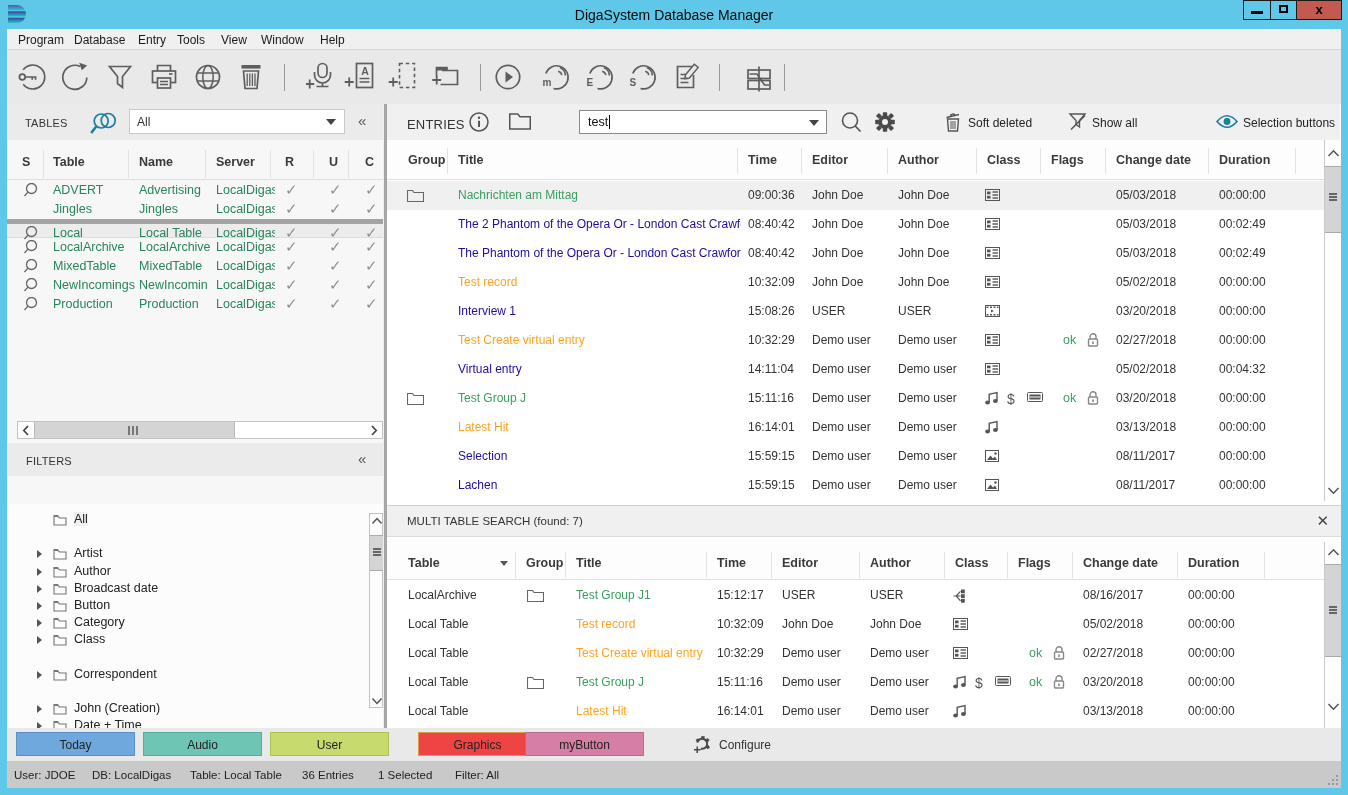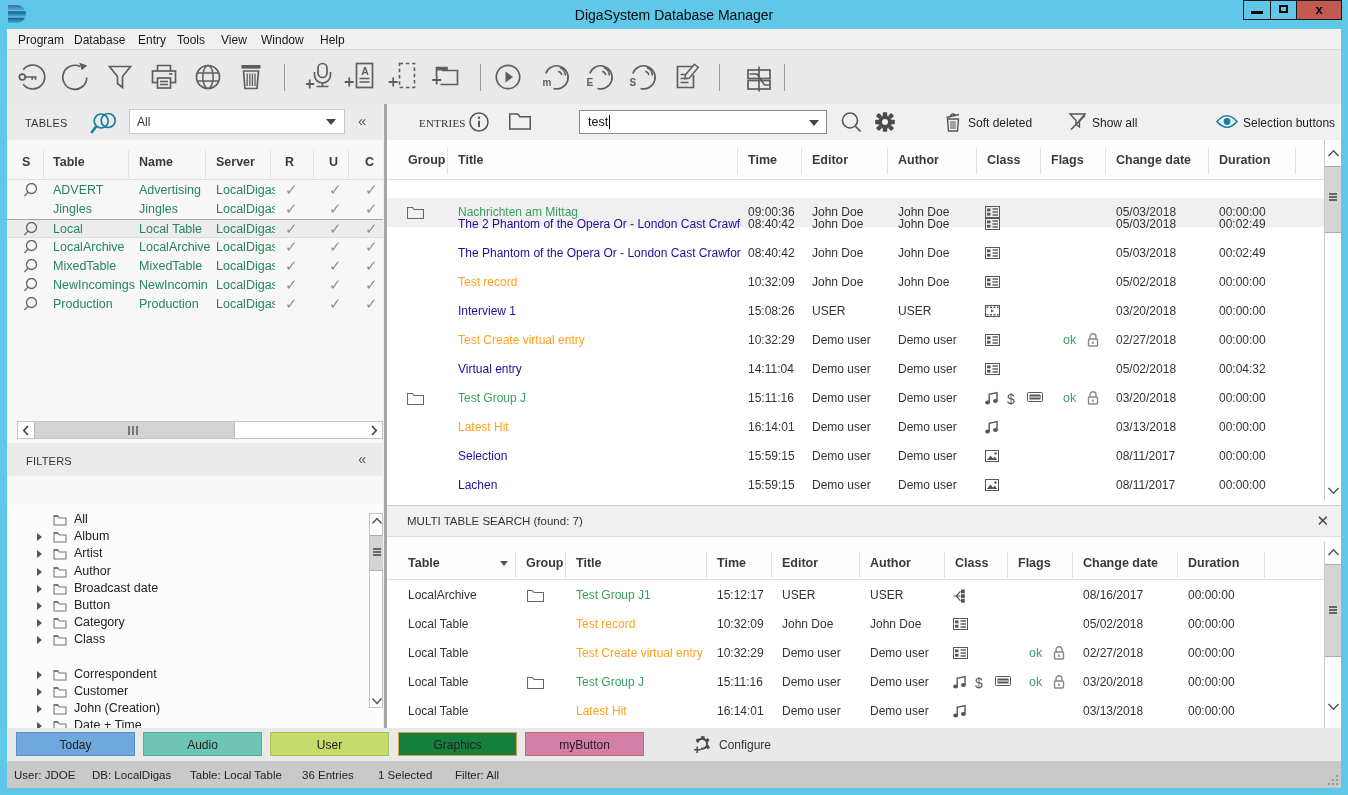--- a/index.html
+++ b/index.html
@@ -35,21 +35,21 @@
 #tbl-dd span { position:absolute; left:7px; top:5px; color:#333; }
 #tbl-dd .arr { position:absolute; right:8px; top:9px; width:0; height:0; border-left:5px solid transparent; border-right:5px solid transparent; border-top:6px solid #444; }
 
 
 #tgrid { left:0; top:36px; width:376px; height:283px; background:#f7f7f7; }
 #tgrid .hrow { position:absolute; left:0; top:5px; width:376px; height:35px; background:#f7f7f7; border-bottom:1px solid #e0e0e0; font-weight:bold; color:#3a3a3a; font-size:12.5px; }
 #tgrid .hrow span { position:absolute; top:10px; }
 #tgrid .hsep { position:absolute; top:5px; width:1px; height:28px; background:#e2e2e2; }
 .trow { position:absolute; left:0; width:376px; height:19px; font-size:12.5px; color:#27855c; }
 .trow span { position:absolute; top:2px; white-space:nowrap; overflow:hidden; }
-.trow.sel { background:#ececec; border-top:1px solid #a3a3a3; border-bottom:1px solid #dcdcdc; }
+.trow.sel { background:#ececec; border-top:5px solid #a3a3a3; border-bottom:1px solid #dcdcdc; }
 .chk { color:#8f8f8f; font-size:15px; top:0px !important; }
 
 
 #hscroll { left:10px; top:317px; width:366px; height:18px; background:#fff; border:1px solid #c3c3c3; }
 #hscroll .thumb { position:absolute; left:16px; top:0px; width:201px; height:16px; background:#d4d4d4; border-left:1px solid #b8b8b8; border-right:1px solid #b8b8b8; }
 
 
 #filtershdr { left:0; top:339px; width:376px; height:33px; background:#ebebeb; }
 #filtershdr .lbl { position:absolute; left:19px; top:12px; font-size:11px; letter-spacing:0.2px; }
 #ftabs { left:0; top:372px; width:376px; height:27px; background:#dcdcdc; border-bottom:1px solid #c9c9c9; }
@@ -59,34 +59,34 @@
 #ftree { left:0; top:400px; width:376px; height:224px; background:#fcfcfc; overflow:hidden; }
 .titem { position:absolute; left:0; width:360px; height:17px; font-size:12.5px; color:#222; }
 .titem .arr { position:absolute; left:30px; top:5px; width:0; height:0; border-top:4px solid transparent; border-bottom:4px solid transparent; border-left:5px solid #555; }
 .titem .txt { position:absolute; left:67px; top:1px; }
 
 
 #treescroll { left:362px; top:409px; width:14px; height:195px; background:#fdfdfd; border:1px solid #c3c3c3; }
 
 
 #entrieshdr { left:0; top:0; width:953px; height:36px; background:#f0f0f0; }
-#entrieshdr .lbl { position:absolute; left:32px; top:13px; font-size:11px; letter-spacing:0.2px;font-family:Liberation Serif, serif; }
+#entrieshdr .lbl { position:absolute; left:20px; top:13px; font-size:13px; letter-spacing:0.2px; }
 #search { position:absolute; left:192px; top:6px; width:248px; height:24px; background:#fff; border:1px solid #8a8a8a; }
 #search span { position:absolute; left:8px; top:4px; font-size:12.5px; color:#111; border-right:1px solid #000; padding-right:1px; }
 #search .arr { position:absolute; right:7px; top:9px; width:0; height:0; border-left:5px solid transparent; border-right:5px solid transparent; border-top:6px solid #444; }
 .ehlbl { position:absolute; top:12px; font-size:12px; color:#222; white-space:nowrap; }
 
 
 #egrid { left:0; top:36px; width:938px; height:365px; }
 #egrid .hrow { position:absolute; left:0; top:0; width:938px; height:40px; background:#fdfdfd; font-weight:bold; color:#3a3a3a; font-size:12.5px; border-bottom:1px solid #e0e0e0; }
 #egrid .hrow span { position:absolute; top:13px; }
 .hsepv { position:absolute; top:8px; width:1px; height:26px; background:#e3e3e3; }
 .erow { position:absolute; left:0; width:938px; height:29px; font-size:12px; }
 .erow .c { position:absolute; top:7px; white-space:nowrap; }
-.erow.hl { background:#f0f0f0;margin-top:17px; }
+.erow.hl { background:#f0f0f0; }
 .green { color:#3a9e5f; }
 .blue { color:#1d0f9e; }
 .orange { color:#ffa21f; }
 .gray { color:#333; }
 .okflag { color:#3a9e5f; font-size:12.5px; }
 
 
 #escroll { left:937px; top:36px; width:17px; height:361px; background:#fdfdfd; border-left:1px solid #c9c9c9; }
 #escroll .thumb { position:absolute; left:0px; top:26px; width:16px; height:67px; background:#d4d4d4; border-top:1px solid #ababab; border-bottom:1px solid #ababab; }
 
@@ -369,82 +369,68 @@
       <span class="lbl">FILTERS</span>
       <span style="position:absolute;left:351px;top:7px;font-size:15px;color:#555">«</span>
     </div>
   <div id="ftree" class="abs">
     <div class="titem" style="top:7px">
         <svg style="position:absolute;left:46px;top:3px" width="14" height="12" viewBox="0 0 14 12">
           <path d="M1 2.5 h4 l1.5 1.5 h6.5 v7 h-12 z M1 2.5 v-1 h3.5 l1 1" fill="none" stroke="#777" stroke-width="1.1"></path>
         </svg>
         <span class="txt" style="background:#f0f0f0;">All</span>
       </div>
-    <div class="titem" style="top:24.2px">
+    <div class="titem" style="top:41.4px">
         <div class="arr"></div>
         <svg style="position:absolute;left:46px;top:3px" width="14" height="12" viewBox="0 0 14 12">
           <path d="M1 2.5 h4 l1.5 1.5 h6.5 v7 h-12 z M1 2.5 v-1 h3.5 l1 1" fill="none" stroke="#777" stroke-width="1.1"></path>
         </svg>
-        <span class="txt" style="">Album</span>
-      </div>
-    <div class="titem" style="top:41.4px">
+        <span class="txt" style="">Artist</span>
+      </div>
+    <div class="titem" style="top:58.599999999999994px">
         <div class="arr"></div>
         <svg style="position:absolute;left:46px;top:3px" width="14" height="12" viewBox="0 0 14 12">
           <path d="M1 2.5 h4 l1.5 1.5 h6.5 v7 h-12 z M1 2.5 v-1 h3.5 l1 1" fill="none" stroke="#777" stroke-width="1.1"></path>
         </svg>
-        <span class="txt" style="">Artist</span>
-      </div>
-    <div class="titem" style="top:58.599999999999994px">
+        <span class="txt" style="">Author</span>
+      </div>
+    <div class="titem" style="top:75.8px">
         <div class="arr"></div>
         <svg style="position:absolute;left:46px;top:3px" width="14" height="12" viewBox="0 0 14 12">
           <path d="M1 2.5 h4 l1.5 1.5 h6.5 v7 h-12 z M1 2.5 v-1 h3.5 l1 1" fill="none" stroke="#777" stroke-width="1.1"></path>
         </svg>
-        <span class="txt" style="">Author</span>
-      </div>
-    <div class="titem" style="top:75.8px">
+        <span class="txt" style="">Broadcast date</span>
+      </div>
+    <div class="titem" style="top:110.2px">
         <div class="arr"></div>
         <svg style="position:absolute;left:46px;top:3px" width="14" height="12" viewBox="0 0 14 12">
           <path d="M1 2.5 h4 l1.5 1.5 h6.5 v7 h-12 z M1 2.5 v-1 h3.5 l1 1" fill="none" stroke="#777" stroke-width="1.1"></path>
         </svg>
-        <span class="txt" style="">Broadcast date</span>
-      </div>
-    <div class="titem" style="top:110.2px">
+        <span class="txt" style="">Category</span>
+      </div>
+    <div class="titem" style="top:93.0px">
         <div class="arr"></div>
         <svg style="position:absolute;left:46px;top:3px" width="14" height="12" viewBox="0 0 14 12">
           <path d="M1 2.5 h4 l1.5 1.5 h6.5 v7 h-12 z M1 2.5 v-1 h3.5 l1 1" fill="none" stroke="#777" stroke-width="1.1"></path>
         </svg>
-        <span class="txt" style="">Category</span>
-      </div>
-    <div class="titem" style="top:93.0px">
+        <span class="txt" style="">Button</span>
+      </div>
+    <div class="titem" style="top:127.4px">
         <div class="arr"></div>
         <svg style="position:absolute;left:46px;top:3px" width="14" height="12" viewBox="0 0 14 12">
           <path d="M1 2.5 h4 l1.5 1.5 h6.5 v7 h-12 z M1 2.5 v-1 h3.5 l1 1" fill="none" stroke="#777" stroke-width="1.1"></path>
         </svg>
-        <span class="txt" style="">Button</span>
-      </div>
-    <div class="titem" style="top:127.4px">
+        <span class="txt" style="">Class</span>
+      </div>
+    <div class="titem" style="top:161.79999999999998px">
         <div class="arr"></div>
         <svg style="position:absolute;left:46px;top:3px" width="14" height="12" viewBox="0 0 14 12">
           <path d="M1 2.5 h4 l1.5 1.5 h6.5 v7 h-12 z M1 2.5 v-1 h3.5 l1 1" fill="none" stroke="#777" stroke-width="1.1"></path>
         </svg>
-        <span class="txt" style="">Class</span>
-      </div>
-    <div class="titem" style="top:161.79999999999998px">
-        <div class="arr"></div>
-        <svg style="position:absolute;left:46px;top:3px" width="14" height="12" viewBox="0 0 14 12">
-          <path d="M1 2.5 h4 l1.5 1.5 h6.5 v7 h-12 z M1 2.5 v-1 h3.5 l1 1" fill="none" stroke="#777" stroke-width="1.1"></path>
-        </svg>
         <span class="txt" style="">Correspondent</span>
-      </div>
-    <div class="titem" style="top:178.99999999999997px">
-        <div class="arr"></div>
-        <svg style="position:absolute;left:46px;top:3px" width="14" height="12" viewBox="0 0 14 12">
-          <path d="M1 2.5 h4 l1.5 1.5 h6.5 v7 h-12 z M1 2.5 v-1 h3.5 l1 1" fill="none" stroke="#777" stroke-width="1.1"></path>
-        </svg>
-        <span class="txt" style="">Customer</span>
       </div>
     <div class="titem" style="top:196.19999999999996px">
         <div class="arr"></div>
         <svg style="position:absolute;left:46px;top:3px" width="14" height="12" viewBox="0 0 14 12">
           <path d="M1 2.5 h4 l1.5 1.5 h6.5 v7 h-12 z M1 2.5 v-1 h3.5 l1 1" fill="none" stroke="#777" stroke-width="1.1"></path>
         </svg>
         <span class="txt" style="">John (Creation)</span>
       </div>
     <div class="titem" style="top:213.39999999999995px">
         <div class="arr"></div>
@@ -889,21 +875,21 @@
           <path d="M1.5 2 L6.5 7.2 L11.5 2" fill="none" stroke="#555" stroke-width="1.5"></path>
         </svg>
     </div>
   </div>
 </div>
 
 <div id="btnbar" class="abs">
   <div class="cbtn" style="left:9px;background:#6fa8dc;border:1px solid #5b8fc9">Today</div>
   <div class="cbtn" style="left:136px;background:#6fc5b4;border:1px solid #57ad9c">Audio</div>
   <div class="cbtn" style="left:263px;background:#c6da6e;border:1px solid #aec254">User</div>
-  <div class="cbtn" style="left:391px;background:#15803d;border:1px solid #d89c4b">Graphics</div>
+  <div class="cbtn" style="left:411px;background:#ef4444;border:1px solid #d89c4b">Graphics</div>
   <div class="cbtn" style="left:518px;background:#d67fa6;border:1px solid #bd678e">myButton</div>
   <svg class="abs" style="left:686px;top:8px" width="18" height="18" viewBox="0 0 18 18">
     <path d="M4.3 6.5 A5 5 0 1 1 7.7 12.6" fill="none" stroke="#4a4a4a" stroke-width="2"></path>
     <rect x="8.2" y="0.2" width="3.4" height="3" fill="#4a4a4a"></rect>
     <rect x="13" y="2.6" width="3" height="3" fill="#4a4a4a" transform="rotate(35 14.5 4.1)"></rect>
     <rect x="13.4" y="9.6" width="3" height="3" fill="#4a4a4a" transform="rotate(-30 14.9 11.1)"></rect>
     <rect x="3.2" y="2.8" width="3" height="3" fill="#4a4a4a" transform="rotate(-35 4.7 4.3)"></rect>
     <path d="M4.2 10.5 V17 M1 13.8 H7.5" stroke="#4a4a4a" stroke-width="1.5"></path>
   </svg>
   <span class="abs" style="left:712px;top:10px;font-size:12px">Configure</span>

